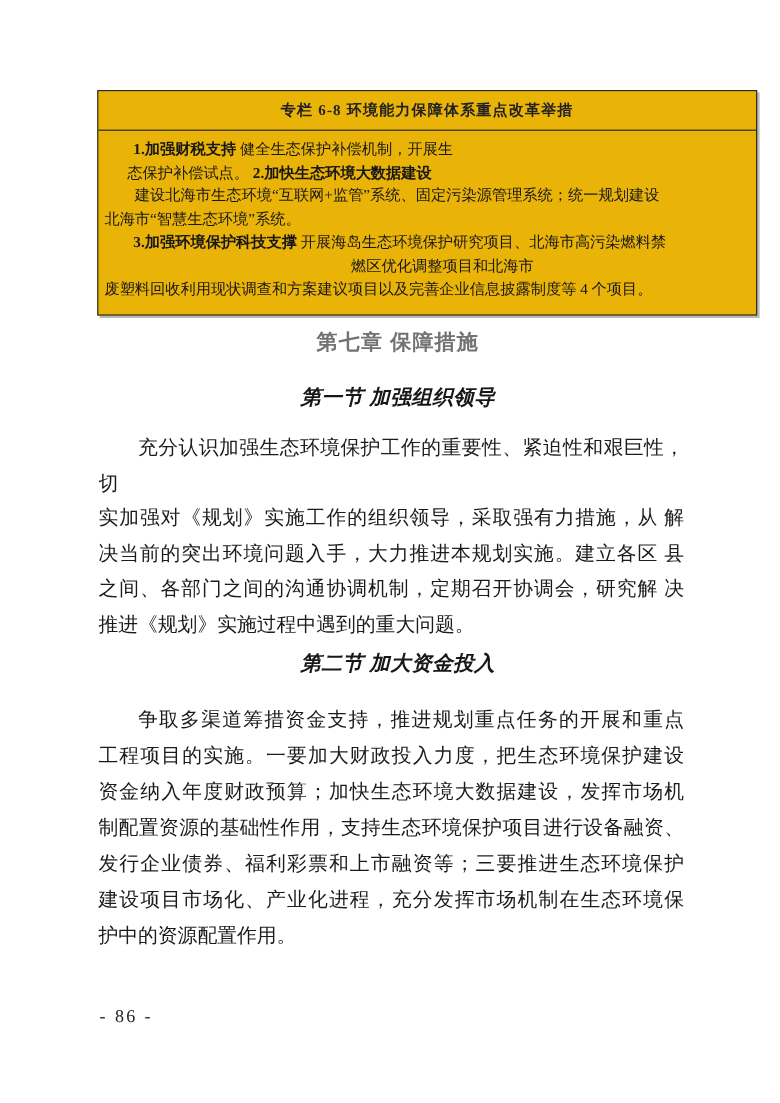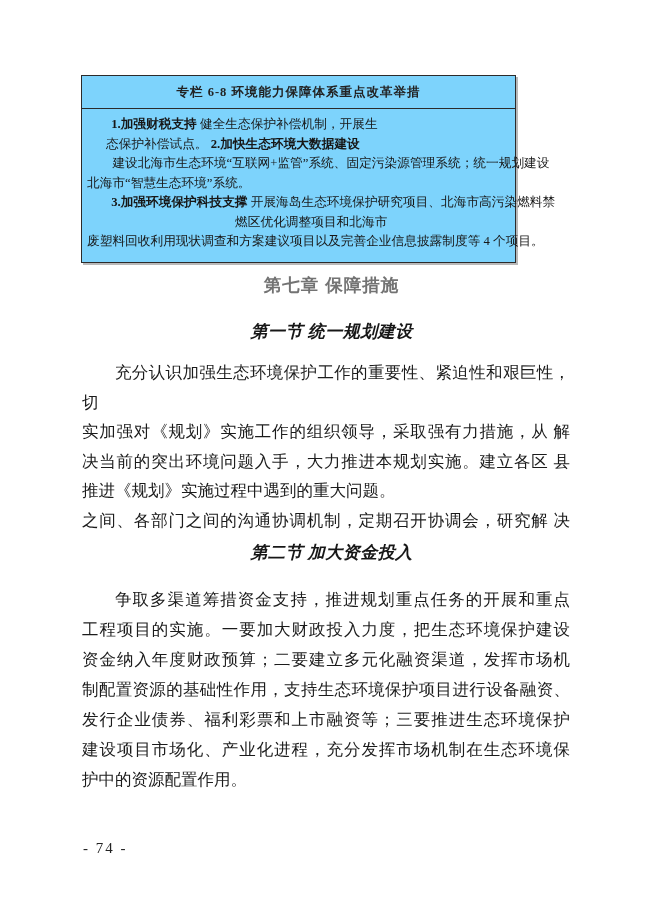--- a/index.html
+++ b/index.html
@@ -10,25 +10,25 @@
     background: #ffffff;
     color: #1c1c1c;
     font-family: "Liberation Serif", serif;
     overflow: hidden;
   }
 
   
   .column-box {
     position: absolute;
     left: 81px; top: 75px;
-    width: 435px; height: 188px;
+    width: 550px; height: 188px;
     border: 1px solid #2b2b2b;
     box-shadow: 2px 2px 0 #b9b9b9;
     box-sizing: border-box;
-    background: #7dd3fc;
+    background: #eab308;
   }
   .box-title {
     height: 32px;
     line-height: 32px;
     border-bottom: 1px solid #2b2b2b;
     text-align: center;
     font-weight: bold;
     font-size: 12.5px;
     letter-spacing: 1px;
     color: #222;
@@ -105,37 +105,37 @@
         <div class="box-line" style="text-indent: 2em;"><span>建设北海市生态环境“互联网+监管”系统、固定污染源管理系统；统一规划建设</span></div>
         <div class="box-line" style="text-indent: 0em;"><span>北海市“智慧生态环境”系统。</span></div>
         <div class="box-line" style="text-indent: 1.9em;"><span class="bold">3.加强环境保护科技支撑</span><span> 开展海岛生态环境保护研究项目、北海市高污染燃料禁</span></div>
         <div class="box-line" style="text-indent: 2em; text-align: center;"><span>燃区优化调整项目和北海市</span></div>
         <div class="box-line" style="text-indent: 0em;"><span>废塑料回收利用现状调查和方案建议项目以及完善企业信息披露制度等 4 个项目。</span></div>
       </div>
   </div>
 
   <h1 class="chapter-title">第七章 保障措施</h1>
 
-  <h2 class="section-title s1">第一节 统一规划建设</h2>
+  <h2 class="section-title s1">第一节 加强组织领导</h2>
 
   <div class="para p1">
       <div class="para-line first">充分认识加强生态环境保护工作的重要性、紧迫性和艰巨性， 切</div>
       <div class="para-line">实加强对《规划》实施工作的组织领导，采取强有力措施，从 解</div>
       <div class="para-line">决当前的突出环境问题入手，大力推进本规划实施。建立各区 县</div>
+      <div class="para-line">之间、各部门之间的沟通协调机制，定期召开协调会，研究解 决</div>
       <div class="para-line last">推进《规划》实施过程中遇到的重大问题。</div>
-      <div class="para-line">之间、各部门之间的沟通协调机制，定期召开协调会，研究解 决</div>
     </div>
 
   <h2 class="section-title s2">第二节 加大资金投入</h2>
 
   <div class="para p2">
       <div class="para-line first">争取多渠道筹措资金支持，推进规划重点任务的开展和重点</div>
       <div class="para-line">工程项目的实施。一要加大财政投入力度，把生态环境保护建设</div>
-      <div class="para-line">资金纳入年度财政预算；二要建立多元化融资渠道，发挥市场机</div>
+      <div class="para-line">资金纳入年度财政预算；加快生态环境大数据建设，发挥市场机</div>
       <div class="para-line">制配置资源的基础性作用，支持生态环境保护项目进行设备融资、</div>
       <div class="para-line">发行企业债券、福利彩票和上市融资等；三要推进生态环境保护</div>
       <div class="para-line">建设项目市场化、产业化进程，充分发挥市场机制在生态环境保</div>
       <div class="para-line last">护中的资源配置作用。</div>
     </div>
 
-  <div class="page-number">- 74 -</div>
+  <div class="page-number">- 86 -</div>
 
 </div>
 
 </body></html>

